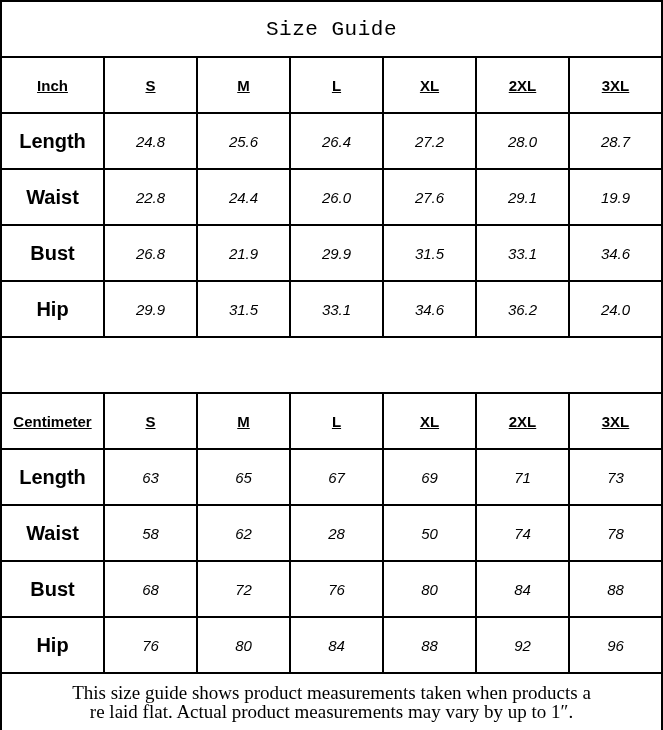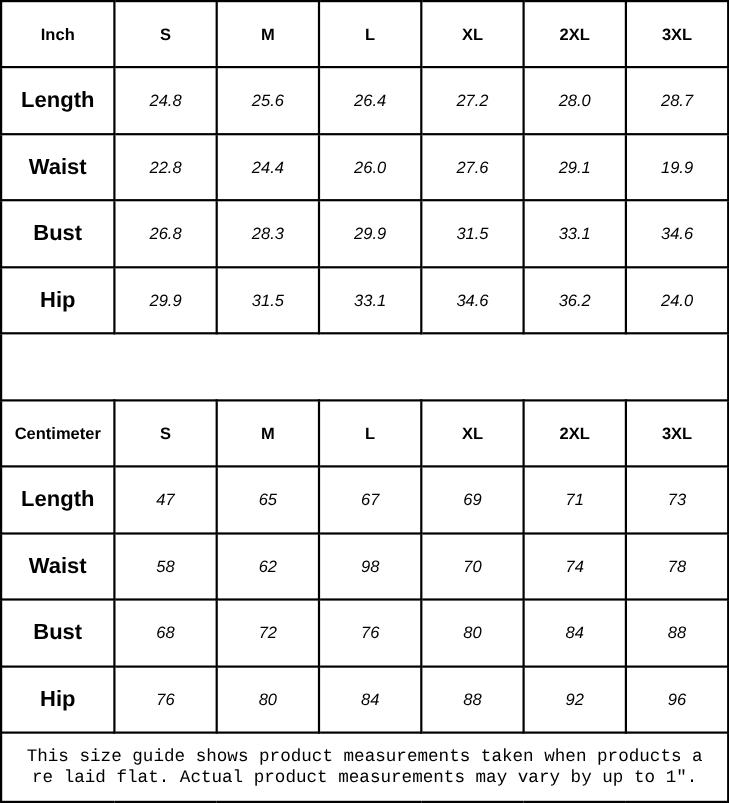--- a/index.html
+++ b/index.html
@@ -25,34 +25,35 @@
     overflow: hidden;
   }
   .title-cell {
     font-family: "Liberation Mono", "DejaVu Sans Mono", monospace;
     font-size: 21px;
     letter-spacing: 0.5px;
   }
   .hdr-cell {
     font-weight: bold;
     font-size: 15px;
+    text-decoration: underline;
   }
   .label-cell {
     font-weight: bold;
     font-size: 20px;
   }
   .val-cell {
     font-size: 15px;
     font-weight: normal;
     font-style: italic;
   }
   .spacer-cell { background: #ffffff; }
   .footer-cell {
-    font-family: Liberation Mono, monospace;
-    font-size: 16px;
+    font-family: Liberation Serif, serif;
+    font-size: 19px;
     line-height: 19px;
     font-weight: normal;
   }
   col.c-label { width: 103px; }
   col.c-size  { width: 93px; }
   tr.r { height: 56px; }
   tr.r-title { height: 56px; }
   tr.r-footer { height: 58px; }
 </style>
 </head>
@@ -64,20 +65,23 @@
       <col class="c-label">
       <col class="c-size">
         <col class="c-size">
         <col class="c-size">
       <col class="c-size">
         <col class="c-size">
         <col class="c-size">
     </colgroup>
     <tbody>
 
+      <tr class="r-title">
+        <td colspan="7" class="title-cell">Size Guide</td>
+      </tr>
 
       <tr class="r">
         <td class="hdr-cell">Inch</td>
         <td class="hdr-cell">S</td>
         <td class="hdr-cell">M</td>
         <td class="hdr-cell">L</td>
         <td class="hdr-cell">XL</td>
         <td class="hdr-cell">2XL</td>
         <td class="hdr-cell">3XL</td>
       </tr>
@@ -98,21 +102,21 @@
         <td class="val-cell">24.4</td>
         <td class="val-cell">26.0</td>
         <td class="val-cell">27.6</td>
         <td class="val-cell">29.1</td>
         <td class="val-cell">19.9</td>
       </tr>
 
       <tr class="r">
         <td class="label-cell">Bust</td>
         <td class="val-cell">26.8</td>
-        <td class="val-cell">28.3</td>
+        <td class="val-cell">21.9</td>
         <td class="val-cell">29.9</td>
         <td class="val-cell">31.5</td>
         <td class="val-cell">33.1</td>
         <td class="val-cell">34.6</td>
       </tr>
 
       <tr class="r">
         <td class="label-cell">Hip</td>
         <td class="val-cell">29.9</td>
         <td class="val-cell">31.5</td>
@@ -131,34 +135,34 @@
         <td class="hdr-cell">S</td>
         <td class="hdr-cell">M</td>
         <td class="hdr-cell">L</td>
         <td class="hdr-cell">XL</td>
         <td class="hdr-cell">2XL</td>
         <td class="hdr-cell">3XL</td>
       </tr>
 
       <tr class="r">
         <td class="label-cell">Length</td>
-        <td class="val-cell">47</td>
+        <td class="val-cell">63</td>
         <td class="val-cell">65</td>
         <td class="val-cell">67</td>
         <td class="val-cell">69</td>
         <td class="val-cell">71</td>
         <td class="val-cell">73</td>
       </tr>
 
       <tr class="r">
         <td class="label-cell">Waist</td>
         <td class="val-cell">58</td>
         <td class="val-cell">62</td>
-        <td class="val-cell">98</td>
-        <td class="val-cell">70</td>
+        <td class="val-cell">28</td>
+        <td class="val-cell">50</td>
         <td class="val-cell">74</td>
         <td class="val-cell">78</td>
       </tr>
 
       <tr class="r">
         <td class="label-cell">Bust</td>
         <td class="val-cell">68</td>
         <td class="val-cell">72</td>
         <td class="val-cell">76</td>
         <td class="val-cell">80</td>

